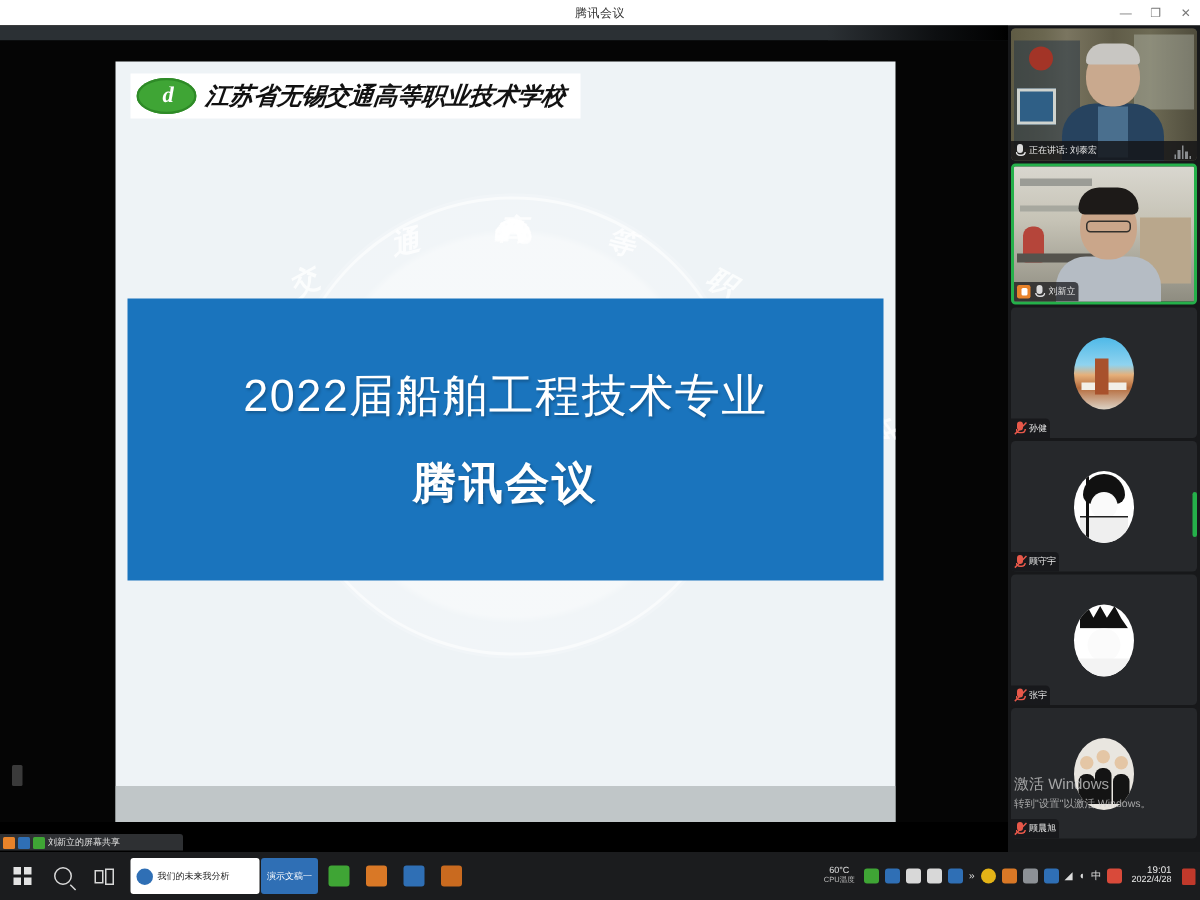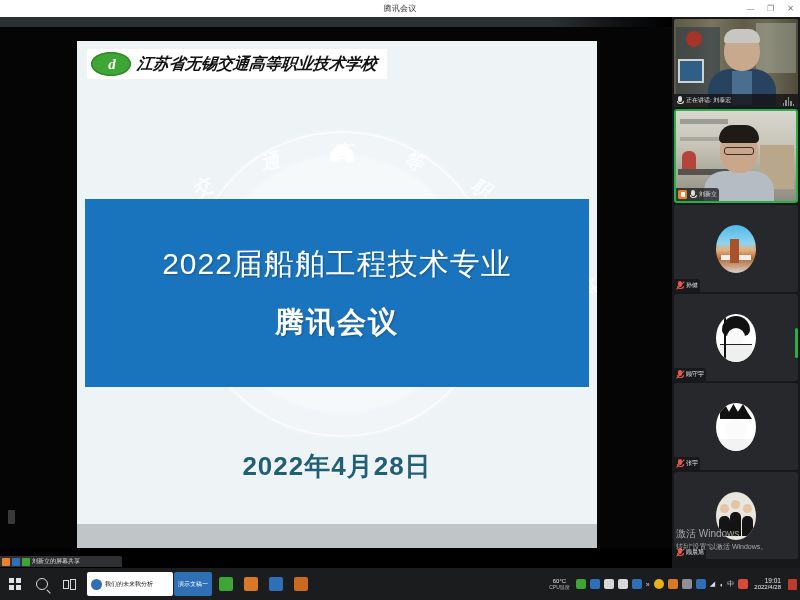--- a/index.html
+++ b/index.html
@@ -230,21 +230,21 @@
     position:absolute; right: 4px; bottom: 1px; display:flex; align-items:flex-end; gap:1px; height:9px;
   }
   .wave i { width:1.5px; background:#8a8d90; display:block; }
   .wave i:nth-child(1){height:3px;} .wave i:nth-child(2){height:6px;}
   .wave i:nth-child(3){height:9px;} .wave i:nth-child(4){height:5px;} .wave i:nth-child(5){height:2px;}
   .green-bar { position:absolute; right:0; top:34px; width:3px; height:30px; background:#25b04a; border-radius:2px;}
 
   
   .winmark {
     position: absolute; left: 676px; top: 516px; width: 124px;
-    color: rgba(215,215,215,.72); pointer-events:none; text-align:left;margin-top:11px;
+    color: rgba(215,215,215,.72); pointer-events:none; text-align:left;
   }
   .winmark .l1 { font-size: 10px; }
   .winmark .l2 { font-size: 7px; margin-top: 1px; }
 
   
   .share-banner {
     position: absolute; left: 0; top: 556px; width: 122px; height: 11px;
     background: #2e3033; display:flex; align-items:center; gap: 2px; padding: 0 2px;
     border-radius: 0 2px 0 0;
   }
@@ -404,21 +404,20 @@
         <div class="slide-header">
           <div class="logo-badge">d</div>
           <div class="school-name">江苏省无锡交通高等职业技术学校</div>
         </div>
 
         <div class="title-band">
           <div class="title-line1">2022届船舶工程技术专业</div>
           <div class="title-line2">腾讯会议</div>
         </div>
 
-        <div class="slide-date">2022年4月28日</div>
 
         <div class="slide-foot"></div>
       </div>
     </div>
 
   </div>
 
   <div class="rail" id="rail">
       <div class="tile video1">
         <div class="cam1-bg"></div>

